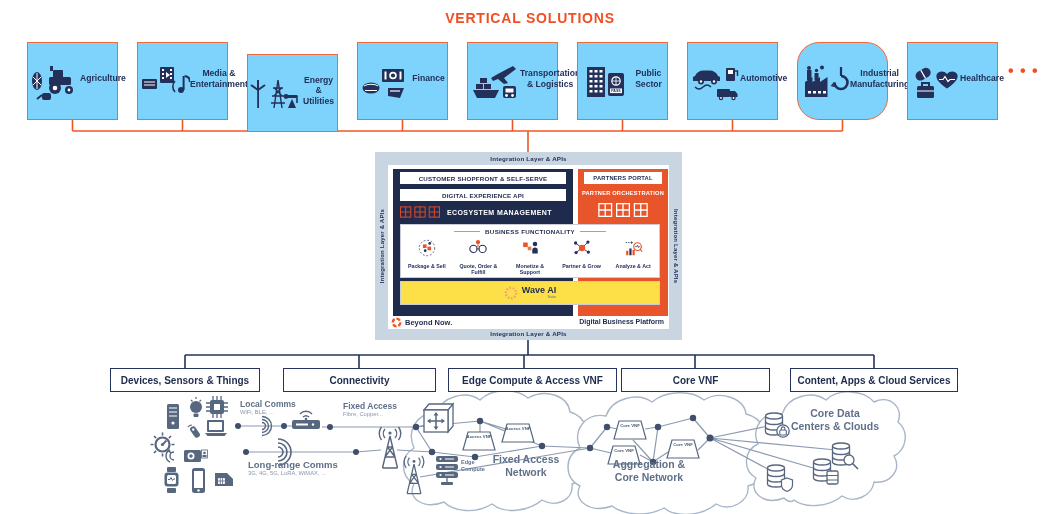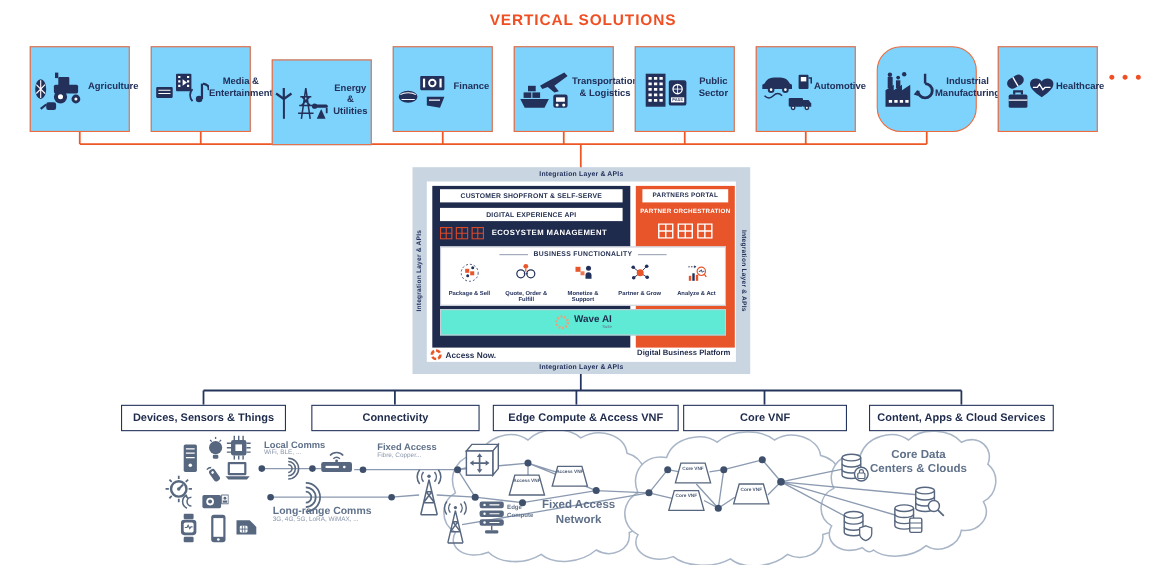--- a/index.html
+++ b/index.html
@@ -22,21 +22,21 @@
   .blk-orange{background:#E8552B;}
   .pf-bar{background:#fff;color:#1F2B4D;font-weight:bold;display:flex;align-items:center;justify-content:center;font-size:6.2px;letter-spacing:.2px;}
   .eco-row{display:flex;align-items:center;gap:7px;color:#fff;font-weight:bold;font-size:7px;letter-spacing:.4px;}
   .orch{color:#fff;font-weight:bold;font-size:5.7px;text-align:center;letter-spacing:.2px;}
   .bf-box{background:#fff;border:1px solid #C8CCD6;}
   .bf-title{display:flex;align-items:center;justify-content:center;gap:5px;color:#1F2B4D;font-weight:bold;font-size:6.2px;letter-spacing:.3px;}
   .bf-rule{width:26px;height:1px;background:#9AA4B5;}
   .bf-items{display:flex;}
   .bf-item{flex:1;display:flex;flex-direction:column;align-items:center;justify-content:flex-start;gap:1px;padding-top:2px;}
   .bf-label{font-size:5.3px;font-weight:bold;color:#22305A;text-align:center;line-height:1.18;width:46px;}
-  .wave-box{background:#5eead4;border:1px solid #C8CCD6;display:flex;align-items:center;justify-content:center;gap:4px;}
+  .wave-box{background:#fde047;border:1px solid #C8CCD6;display:flex;align-items:center;justify-content:center;gap:4px;}
   .wave-name{font-size:9px;font-weight:bold;color:#1F2B4D;line-height:1;}
   .wave-sub{font-size:3.8px;color:#5F7089;text-align:right;line-height:1;margin-top:1px;}
   .brand{display:flex;align-items:center;gap:3px;font-size:7.5px;font-weight:bold;color:#1F2B4D;}
   .dbp{font-size:7px;font-weight:bold;color:#1F2B4D;text-align:right;}
   
   .layer-box{height:24px;border:1.5px solid #24345C;background:#fff;display:flex;align-items:center;justify-content:center;font-size:10px;font-weight:bold;color:#1F2B4D;}
   
   .nw-title{font-size:8.5px;font-weight:bold;color:#5F7089;}
   .nw-title.big{font-size:9.5px;}
   .nw-sub{font-size:5.8px;color:#8A97AB;}
@@ -460,21 +460,21 @@
       <span class="wave-sub">Suite</span>
     </span>
   </div>
 
   <div class="abs brand" style="left:391px;top:316px;height:12px;">
     <span style="display:flex;">
       <svg width="11" height="11" viewBox="0 0 12 12">
           <circle cx="6" cy="6" r="4.2" fill="none" stroke="#ED5726" stroke-width="2.6" stroke-dasharray="4.4 2"></circle>
         </svg>
     </span>
-    <span>Access Now.</span>
+    <span>Beyond Now.</span>
   </div>
   <div class="abs dbp" style="left:536px;top:318px;width:128px;">Digital Business Platform</div>
 
   <div class="abs layer-box" style="left:110px;top:368px;width:150px;">
       <span>Devices, Sensors &amp; Things</span>
     </div>
   <div class="abs layer-box" style="left:283px;top:368px;width:153px;">
       <span>Connectivity</span>
     </div>
   <div class="abs layer-box" style="left:448px;top:368px;width:169px;">
@@ -502,20 +502,21 @@
 
   <div class="abs edge-label" style="left:461px;top:459px;width:26px;">Edge Compute</div>
 
   <div class="abs trap-label" style="left:466px;top:435px;width:26px;">Access VNF</div>
   <div class="abs trap-label" style="left:505px;top:427px;width:26px;">Access VNF</div>
   <div class="abs trap-label" style="left:617px;top:424px;width:26px;">Core VNF</div>
   <div class="abs trap-label" style="left:611px;top:449px;width:26px;">Core VNF</div>
   <div class="abs trap-label" style="left:670px;top:443px;width:26px;">Core VNF</div>
 
   <div class="abs cloud-label" style="left:487px;top:453px;width:78px;">Fixed Access Network</div>
+  <div class="abs cloud-label" style="left:601px;top:458px;width:96px;">Aggregation &amp; Core Network</div>
   <div class="abs cloud-label" style="left:790px;top:407px;width:90px;">Core Data Centers &amp; Clouds</div>
 
   <div class="abs dev" style="left:166px;top:403px;">
     <svg width="14" height="27" viewBox="0 0 14 27">
         <rect x="1" y="1" width="12" height="25" rx="1.5" fill="#57677F"></rect>
         <path d="M3 5 h8 M3 9 h8 M3 13 h8" stroke="#fff" stroke-width="1.2"></path>
         <circle cx="7" cy="20" r="1.6" fill="#fff"></circle>
       </svg>
   </div>
   <div class="abs dev" style="left:188px;top:397px;">

